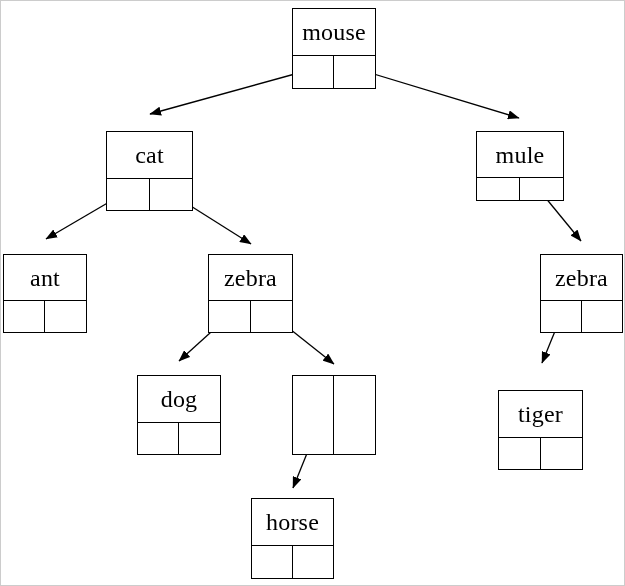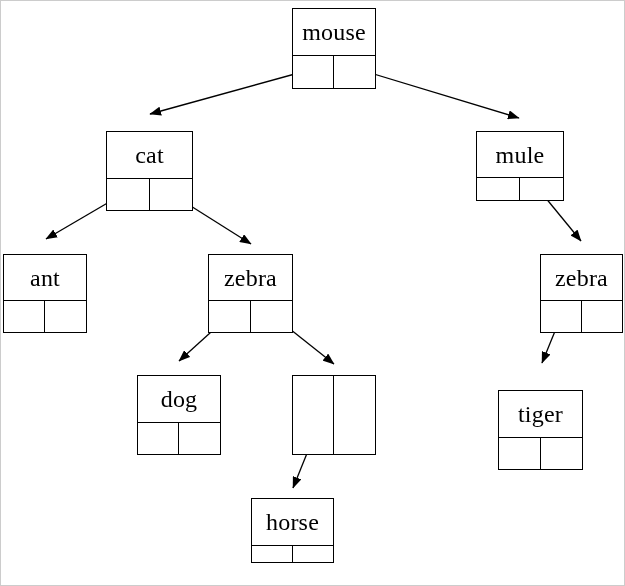--- a/index.html
+++ b/index.html
@@ -142,21 +142,21 @@
           <div class="ptr right"></div>
         </div>
       </div>
       <div class="node" style="left: 497px; top: 389px; width: 85px; height: 80px;">
         <div class="node-label" style="height: 47px;">tiger</div>
         <div class="node-pointers">
           <div class="ptr left"></div>
           <div class="ptr right"></div>
         </div>
       </div>
-      <div class="node" style="left: 250px; top: 497px; width: 83px; height: 65px;">
+      <div class="node" style="left: 250px; top: 497px; width: 83px; height: 81px;">
         <div class="node-label" style="height: 47px;">horse</div>
         <div class="node-pointers">
           <div class="ptr left"></div>
           <div class="ptr right"></div>
         </div>
       </div>
     </div>
 
 </div>
 

